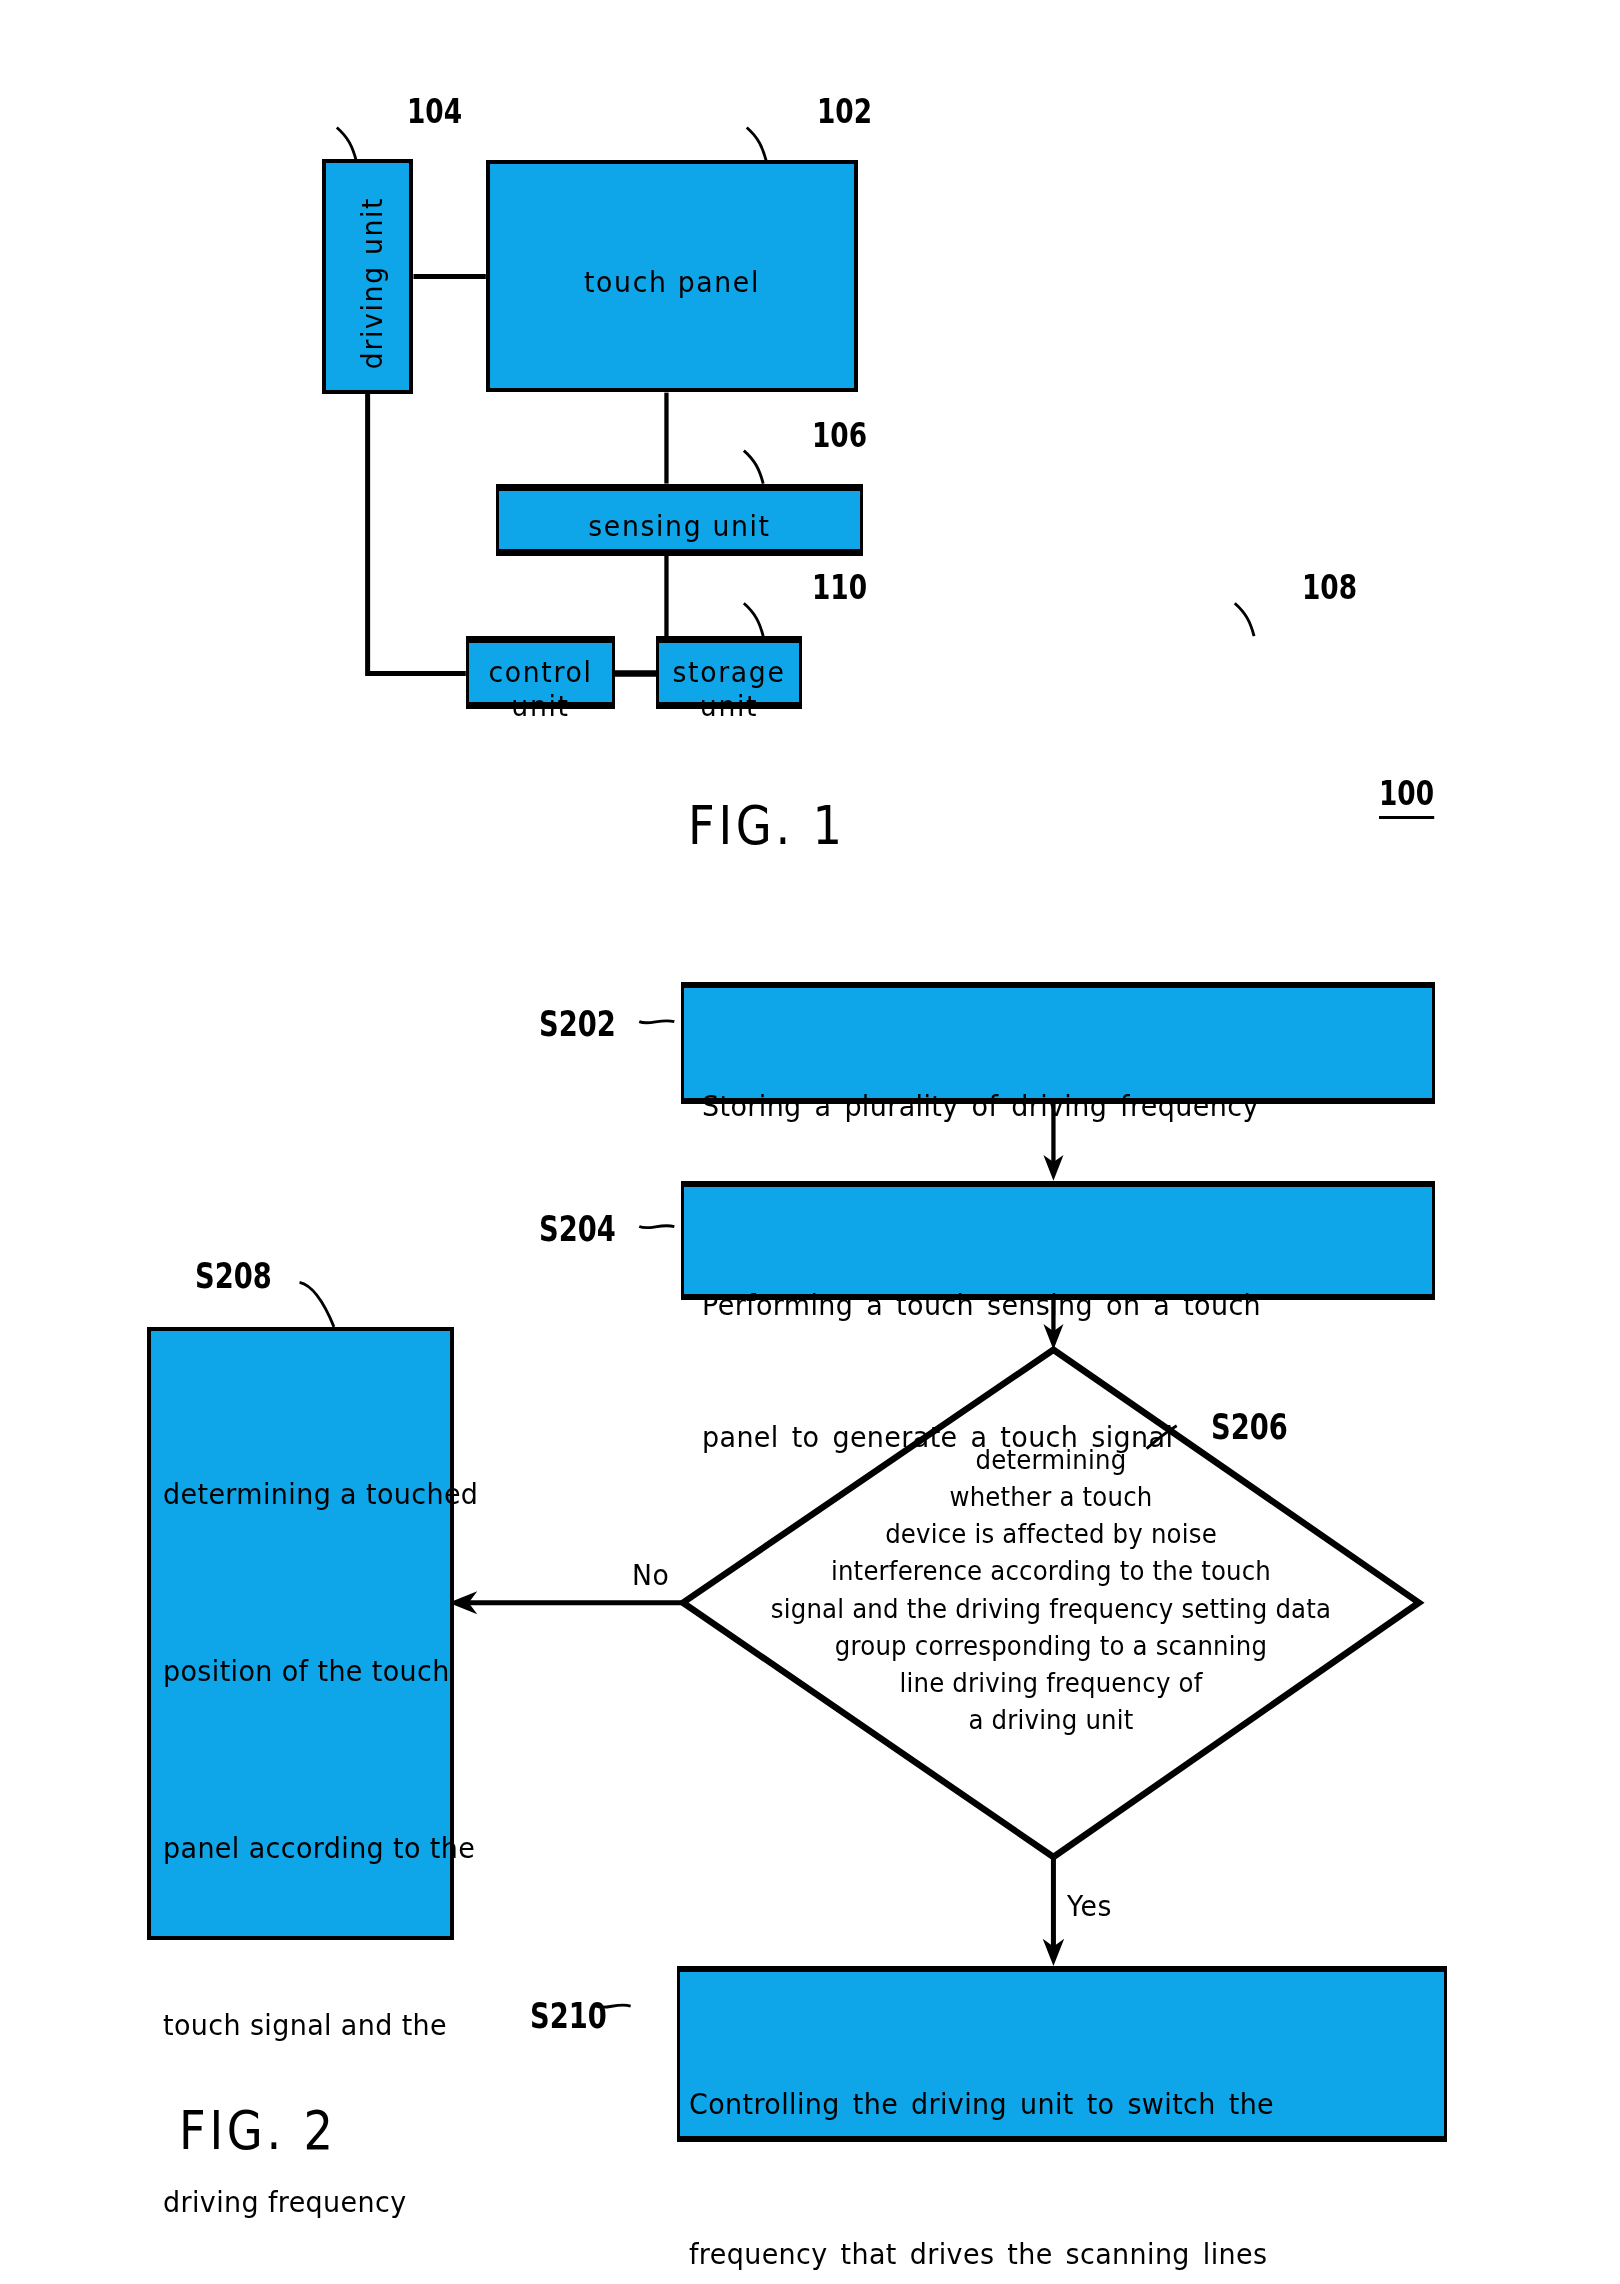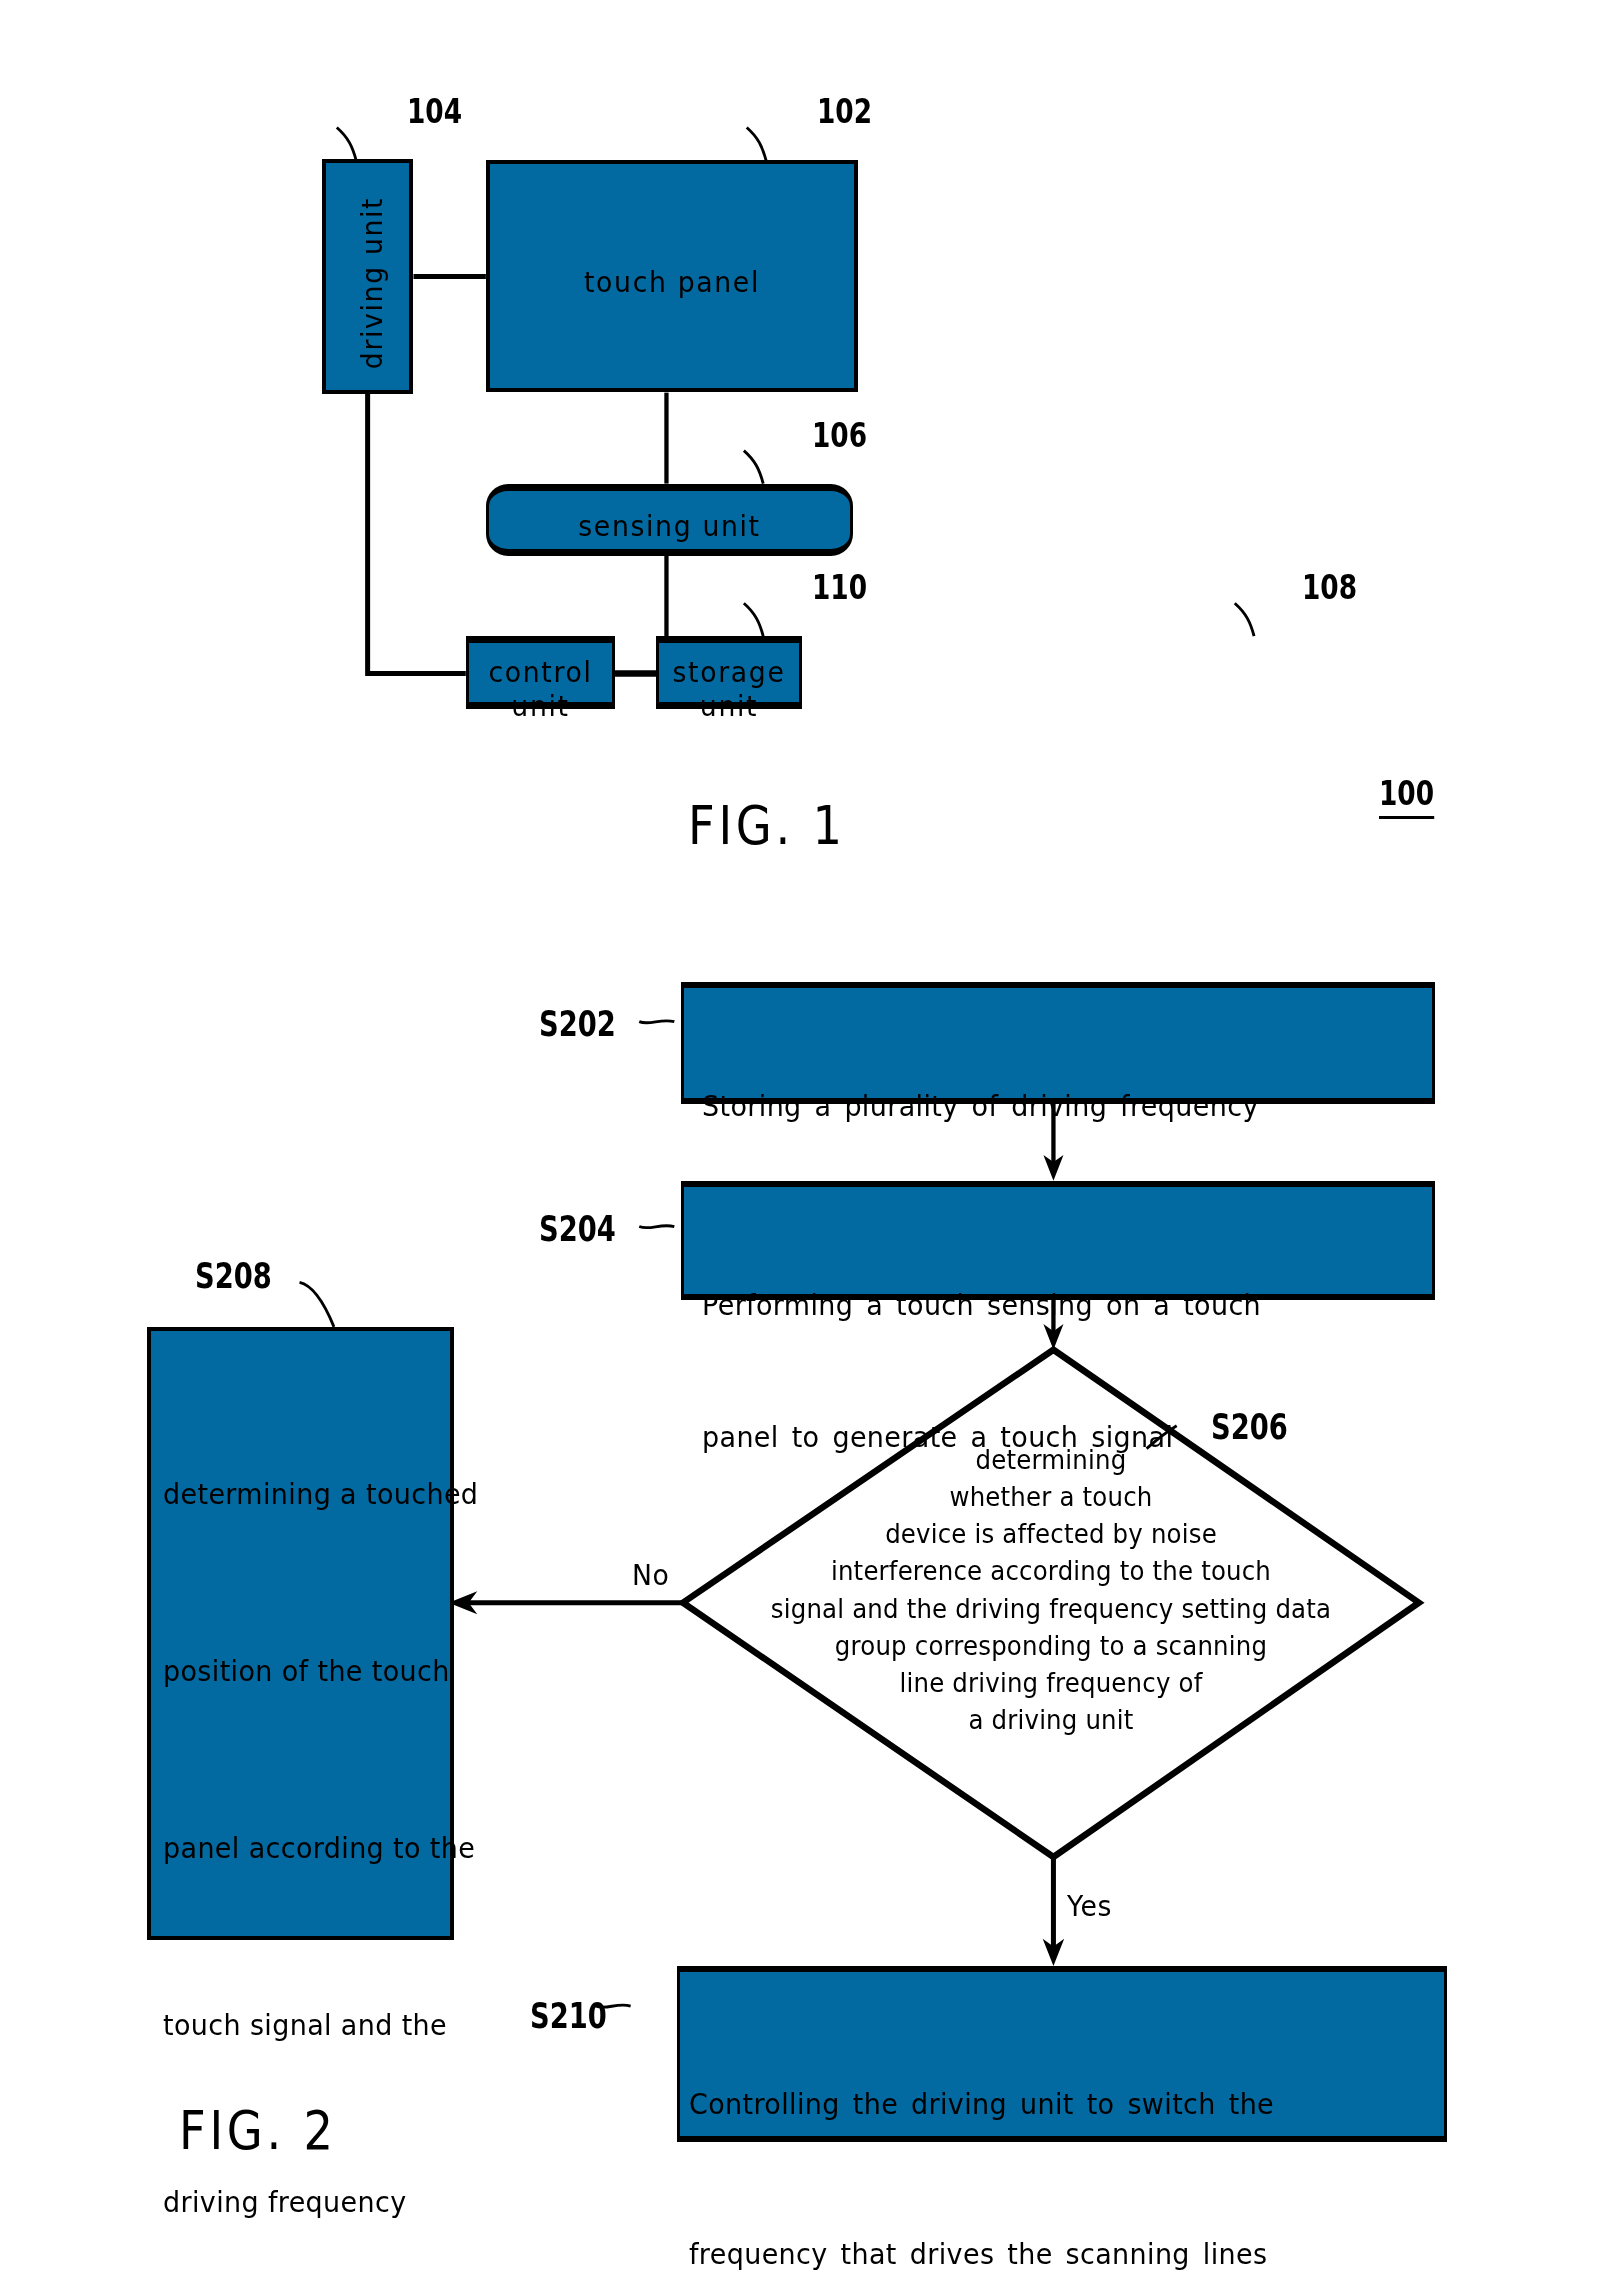--- a/index.html
+++ b/index.html
@@ -28,21 +28,21 @@
     height: 2284px;
     pointer-events: none;
   }
   .abs { position: absolute; }
 
   
   .pbox {
     position: absolute;
     box-sizing: border-box;
     border: 2.9px solid #000;
-    background: #0369a1;
+    background: #0ea5e9;
     
   }
   .pbox.heavy {
     border-top-width: 7.9px;
     border-bottom-width: 7.9px;
     border-left-width: 3.6px;
     border-right-width: 3.6px;
   }
   .pbox.heavy2 {
     border-top-width: 6.4px;
@@ -204,21 +204,21 @@
   <div class="pbox plain" style="left:322px; top:159px; width:91px; height:235px;">
     <div class="vert-label f1txt" style="left:-72px; top:103px; width:235px; text-align:center; transform:rotate(-90deg) scaleX(0.92);">driving unit</div>
   </div>
   <div class="ref" style="left:407px; top:92px;">104</div>
 
   <div class="pbox plain" style="left:486px; top:160px; width:372px; height:232px;">
     <div class="boxlabel f1txt" style="top:101px;">touch panel</div>
   </div>
   <div class="ref" style="left:817px; top:92px;">102</div>
 
-  <div class="pbox heavy" style="left:486px; top:484px; width:367px; height:72px;border-radius:22px;">
+  <div class="pbox heavy" style="left:496px; top:484px; width:367px; height:72px;">
     <div class="boxlabel f1txt" style="top:18px;">sensing unit</div>
   </div>
   <div class="ref" style="left:812px; top:416px;">106</div>
 
   <div class="pbox heavy" style="left:466px; top:636px; width:149px; height:73px;">
   </div>
   <div class="abs f1txt" style="left:466px; top:655px; width:149px; text-align:center;">control unit</div>
   <div class="ref" style="left:812px; top:568px;">110</div>
 
   <div class="pbox heavy" style="left:466px; top:636px; width:149px; height:73px; border-color:#000; background:transparent;">

